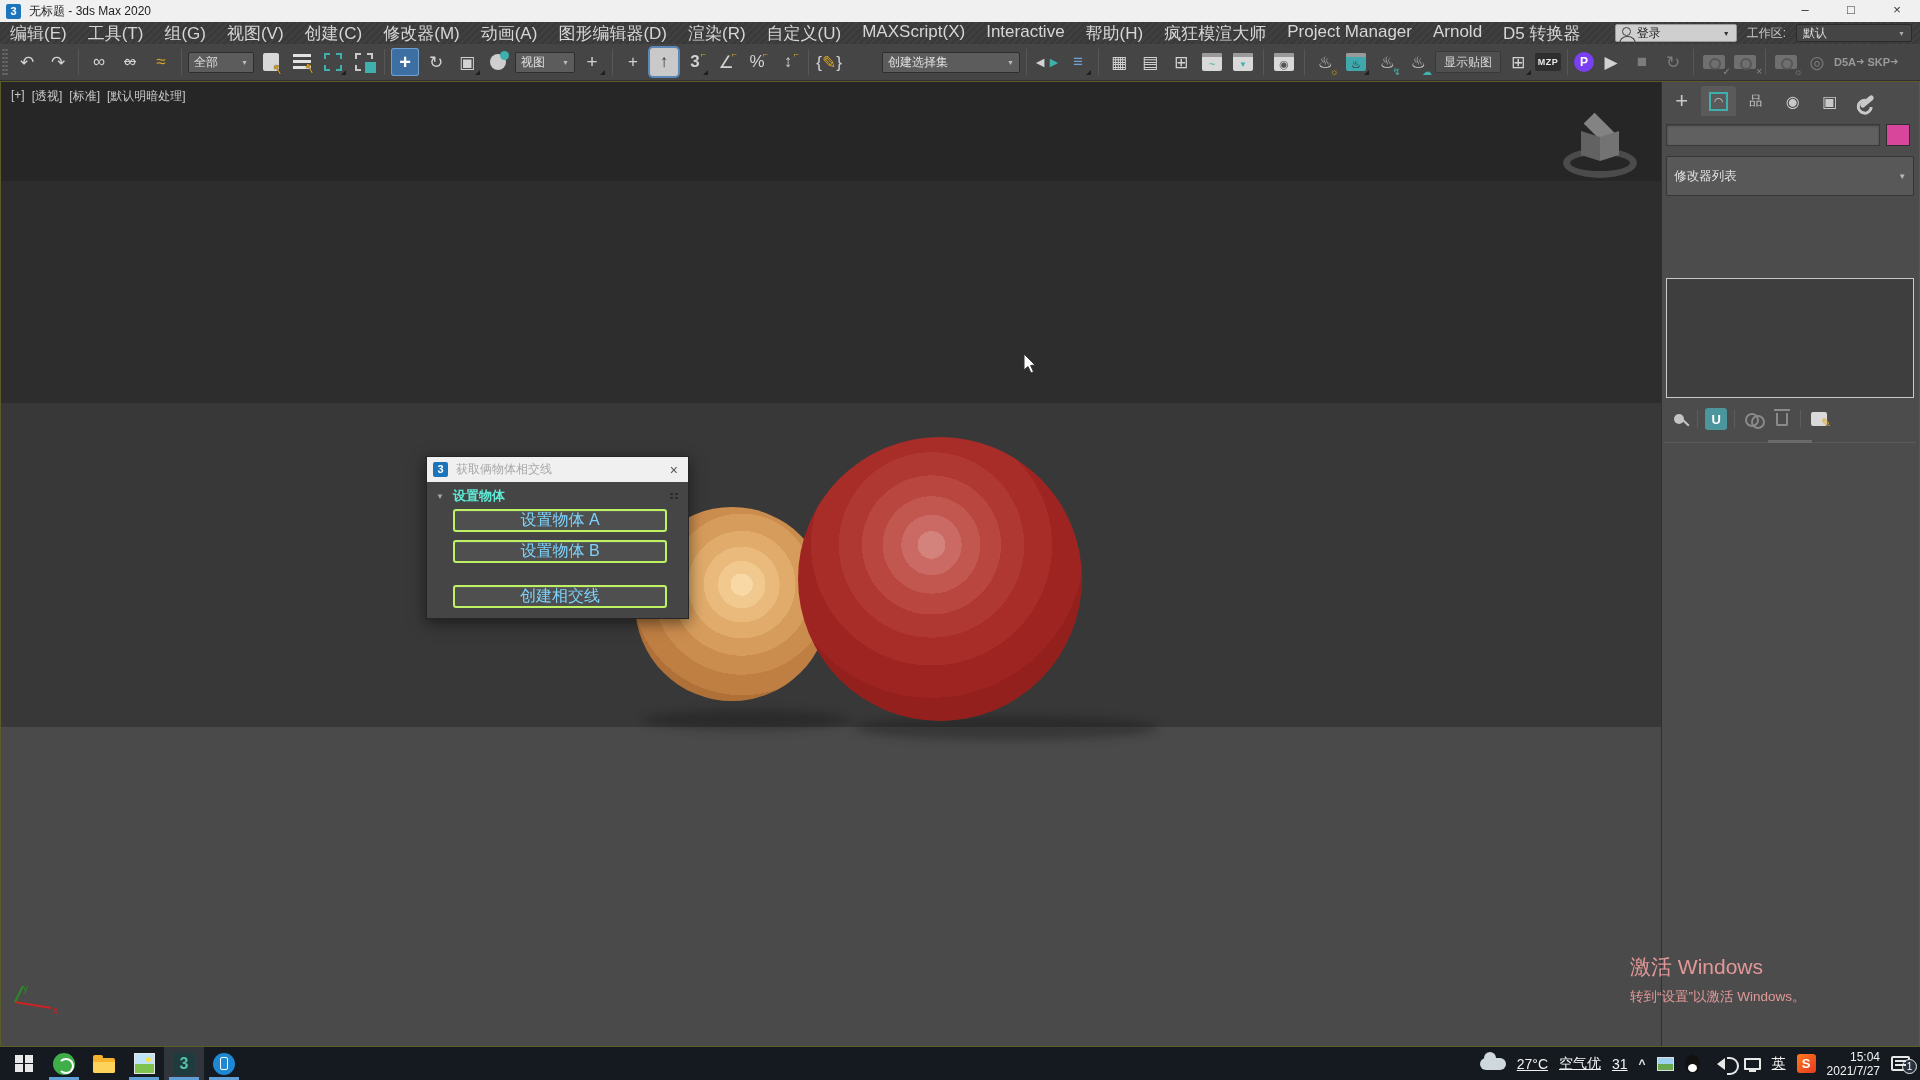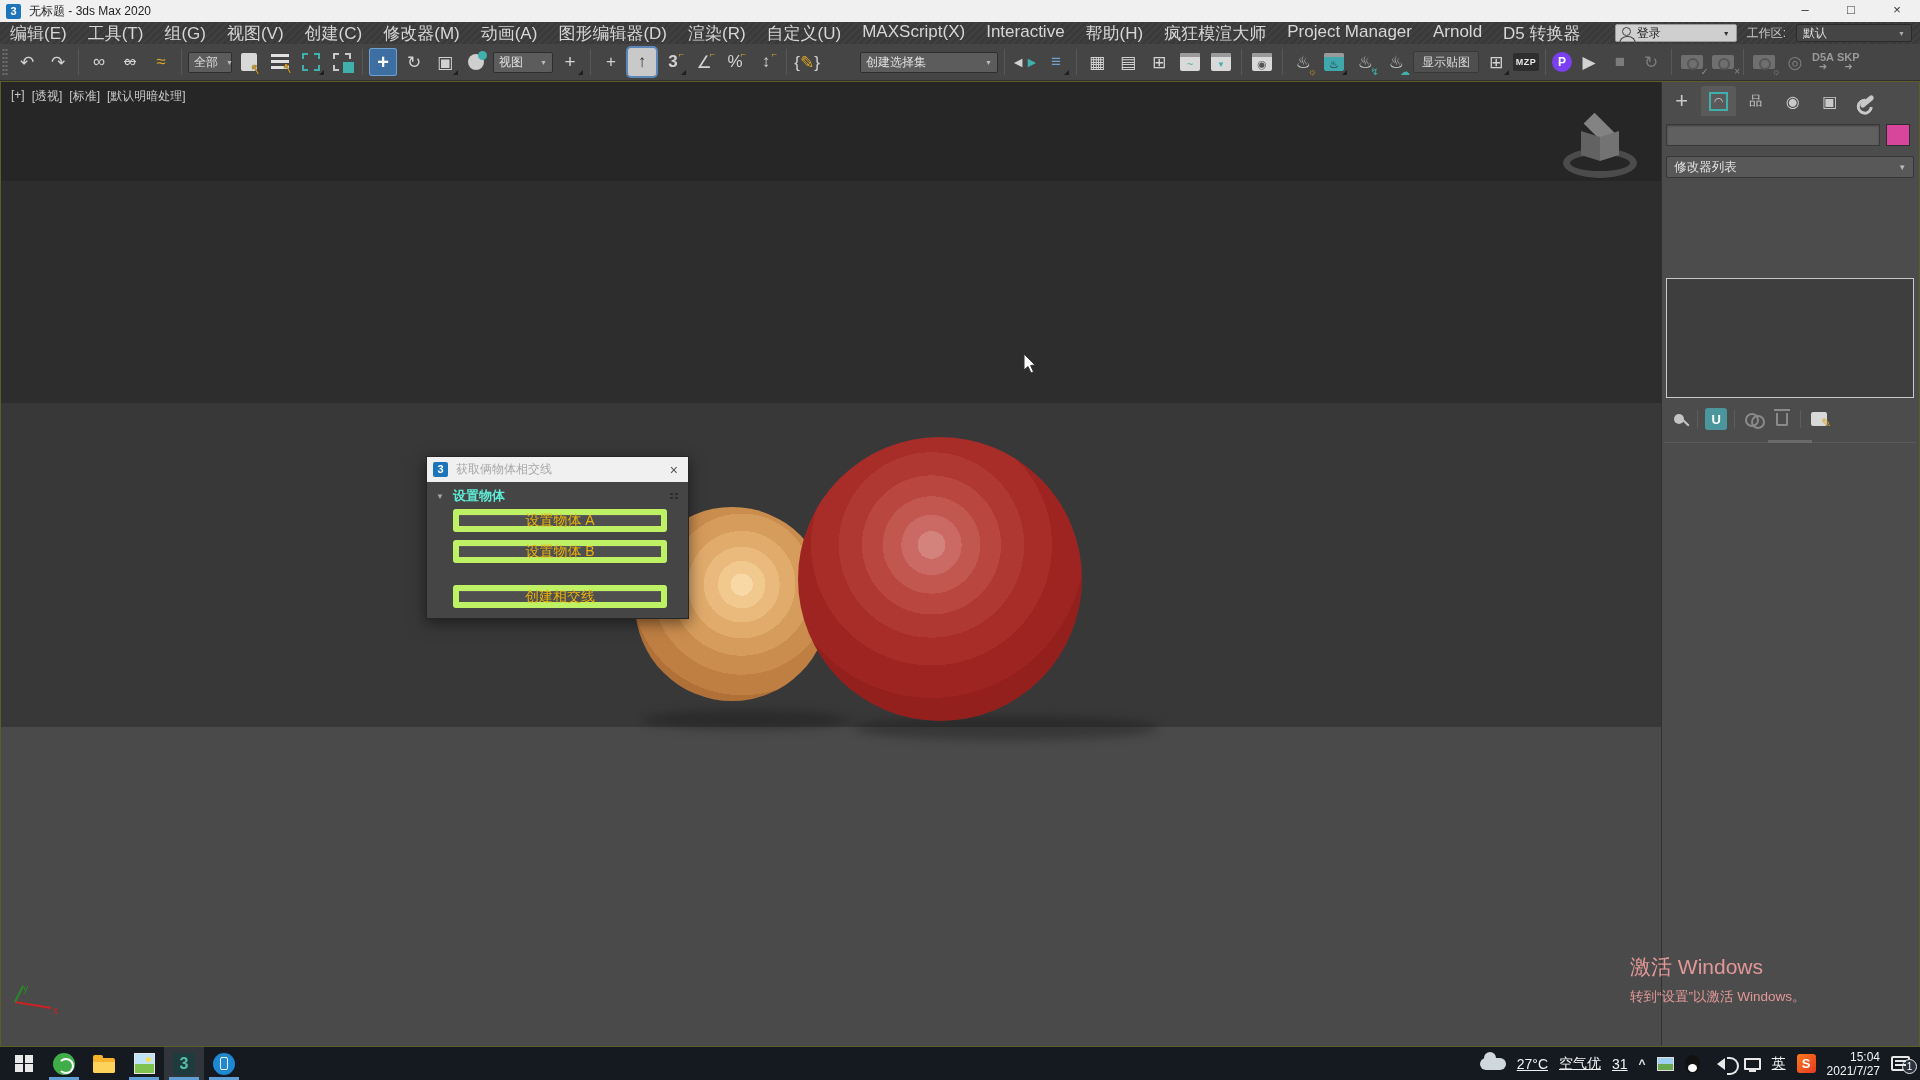--- a/index.html
+++ b/index.html
@@ -61,39 +61,39 @@
   .lines-combo { position:relative; width:18px; height:16px; color:#e2e2e2;
                  background:linear-gradient(#e2e2e2 3px,transparent 3px,transparent 6px,#e2e2e2 6px,#e2e2e2 9px,transparent 9px,transparent 12px,#e2e2e2 12px,#e2e2e2 15px,transparent 15px); }
   .lines-combo i { position:absolute; right:-5px; bottom:-6px; font-style:normal; font-size:14px; color:#d9a425;
                    text-shadow:0 0 1px #000; transform:rotate(15deg); }
   .place-icon { position:relative; width:16px; height:16px; border-radius:50%; background:#cfcfcf; }
   .place-icon i { position:absolute; right:-3px; top:-3px; width:9px; height:9px; border-radius:50%; background:#3fb0ac; }
   .tdd { height:21px; background:#5c5c5c; border:1px solid #2e2e2e; border-radius:2px;
          display:flex; align-items:center; padding:0 5px; }
   .tdd .val { font-size:12px; color:#e0e0e0; white-space:nowrap; }
   .tdd .car { margin-left:auto; padding-left:8px; font-size:7px; color:#bbb; }
-  .w-filter { width:44px; } .w-ref { width:60px; } .w-selset { width:138px;margin-left:36px; }
+  .w-filter { width:66px; } .w-ref { width:60px; } .w-selset { width:138px;margin-left:36px; }
   .mini-window { position:relative; width:20px; height:18px; background:#d9d9d9; border-radius:2px; }
   .mini-window::before { content:""; position:absolute; left:0; top:0; width:100%; height:4px; background:#9a9a9a;
                          border-radius:2px 2px 0 0; }
   .mini-window span { position:absolute; left:0; right:0; top:4px; bottom:0; display:flex; align-items:center;
                       justify-content:center; font-size:11px; color:#3fb0ac; }
   .teal-bg { background:#3fa8ad !important; }
   .teal-bg span { color:#222 !important; }
   .tbtn .ov { position:absolute; right:0px; bottom:-1px; font-size:10px; }
   .text-btn { height:22px; padding:0 8px; background:#4f4f4f; border:1px solid #383838; border-radius:2px;
               color:#d8d8d8; font-size:12px; display:flex; align-items:center; }
   .mzp { width:26px; height:18px; background:#2e2e2e; color:#e8e8e8; font-size:9px; font-weight:bold;
          display:flex; align-items:center; justify-content:center; border-radius:2px; letter-spacing:.5px; }
   .pm-circle { width:20px; height:20px; border-radius:50%; background:#7b3ff2; color:#fff; font-size:12px;
                font-weight:bold; display:flex; align-items:center; justify-content:center; }
   .cam { position:relative; width:22px; height:14px; background:#6f6f6f; border-radius:2px; }
   .cam::before { content:""; position:absolute; left:6px; top:3px; width:8px; height:8px; border:2px solid #565656; border-radius:50%; }
   .cam .mark { position:absolute; right:-6px; bottom:-8px; font-size:10px; color:#8a8a8a; }
-  .dtag { display:flex; flex-direction:column; align-items:center; color:#9a9a9a; font-size:11px;
+  .dtag { display:flex; flex-direction:row; align-items:center; color:#9a9a9a; font-size:11px;
           font-weight:bold; line-height:10px; }
   .dtag .arr { color:#9a9a9a; font-size:10px; }
 
   
   .main { position:absolute; left:0; top:81px; width:1920px; height:966px; border:1px solid #5c5c28; display:flex; }
   .viewport { position:relative; width:1662px; height:100%; overflow:hidden; }
   .band { position:absolute; left:0; width:100%; }
   .band1 { top:0;   height:99px;  background:#262626; }
   .band2 { top:99px;  height:222px; background:#2d2d2d; }
   .band3 { top:321px; height:324px; background:#383838; }
@@ -135,40 +135,40 @@
   .dlg-icon { width:15px; height:15px; background:#1c74bb; color:#fff; font-size:11px; font-weight:bold;
               text-align:center; line-height:15px; border-radius:2px; }
   .dlg-title .txt { margin-left:8px; font-size:12px; color:#a8a8a8; }
   .dlg-close { margin-left:auto; font-size:14px; color:#555; padding:0 4px; }
   .dlg-rollout { height:28px; display:flex; align-items:center; padding:0 9px; }
   .dlg-rollout .arr { font-size:8px; color:#a5a5a5; margin-right:9px; }
   .dlg-rollout .txt { font-size:13px; font-weight:bold; color:#5eead4; }
   .grip { margin-left:auto; width:10px; height:8px;
           background-image:radial-gradient(circle,#2d2d2d 1.2px,transparent 1.5px); background-size:5px 4px; }
   .dlg-btn { position:absolute; left:26px; width:214px; height:23px; background:#4f4f4f;
-             border:6px solid #bef264; border-radius:3px; box-shadow:inset 0 1px rgba(255,255,255,.08);
-             color:#eab308; font-size:14px; display:flex; align-items:center; justify-content:center; }
+             border:2px solid #bef264; border-radius:3px; box-shadow:inset 0 1px rgba(255,255,255,.08);
+             color:#7dd3fc; font-size:16px; display:flex; align-items:center; justify-content:center; }
   .dlg-btn.b1 { top:52px; } .dlg-btn.b2 { top:83px; } .dlg-btn.b3 { top:128px; }
 
   
   .cpanel { position:relative; width:258px; height:100%; background:#4c4c4c; border-left:1px solid #303030; }
   .cp-tabs { position:absolute; left:2px; top:4px; display:flex; gap:2px; }
   .cp-tab { width:35px; height:30px; display:flex; align-items:center; justify-content:center;
             color:#c9c9c9; font-size:16px; border-radius:3px 3px 0 0; }
   .cp-tab.sel { background:#5a5a5a; }
   .modify-glyph { width:19px; height:19px; border:2px solid #3fb0ac; display:flex; align-items:center;
                   justify-content:center; color:#c9c9c9; font-size:11px; }
   .wrench { width:16px; height:5px; background:#c9c9c9; border-radius:3px; transform:rotate(-40deg); position:relative; }
   .wrench::before { content:""; position:absolute; left:-5px; top:-3px; width:10px; height:10px;
                     border:3px solid #c9c9c9; border-radius:50%; border-right-color:transparent; }
   .cp-name { position:absolute; left:4px; top:42px; width:214px; height:22px; background:#606060;
              border:1px solid #393939; box-shadow:inset 0 1px 2px rgba(0,0,0,.35); }
   .cp-swatch { position:absolute; left:224px; top:42px; width:24px; height:22px; background:#d8469c;
                border:1px solid #2e2e2e; }
-  .cp-modlist { position:absolute; left:4px; top:74px; width:248px; height:22px; background:#585858;
+  .cp-modlist { position:absolute; left:4px; top:74px; width:248px; height:40px; background:#585858;
                 border:1px solid #363636; border-radius:2px; display:flex; align-items:center; padding:0 7px; }
   .cp-modlist .val { font-size:12.5px; color:#e2e2e2; }
   .cp-modlist .car { margin-left:auto; font-size:8px; color:#bbb; }
   .cp-grid { position:absolute; left:4px; top:105px; width:248px; display:grid;
              grid-template-columns:121px 121px; gap:6px 6px; }
   .cp-btn { height:17px; background:#525252; border:1px solid #414141; border-top-color:#616161;
             border-radius:2px; color:#9c9c9c; font-size:11.5px; display:flex; align-items:center;
             justify-content:center; white-space:nowrap; }
   .cp-stack { position:absolute; left:4px; top:196px; width:248px; height:120px; background:#3e3e3e;
               border:1px solid #c9c9c9; }

